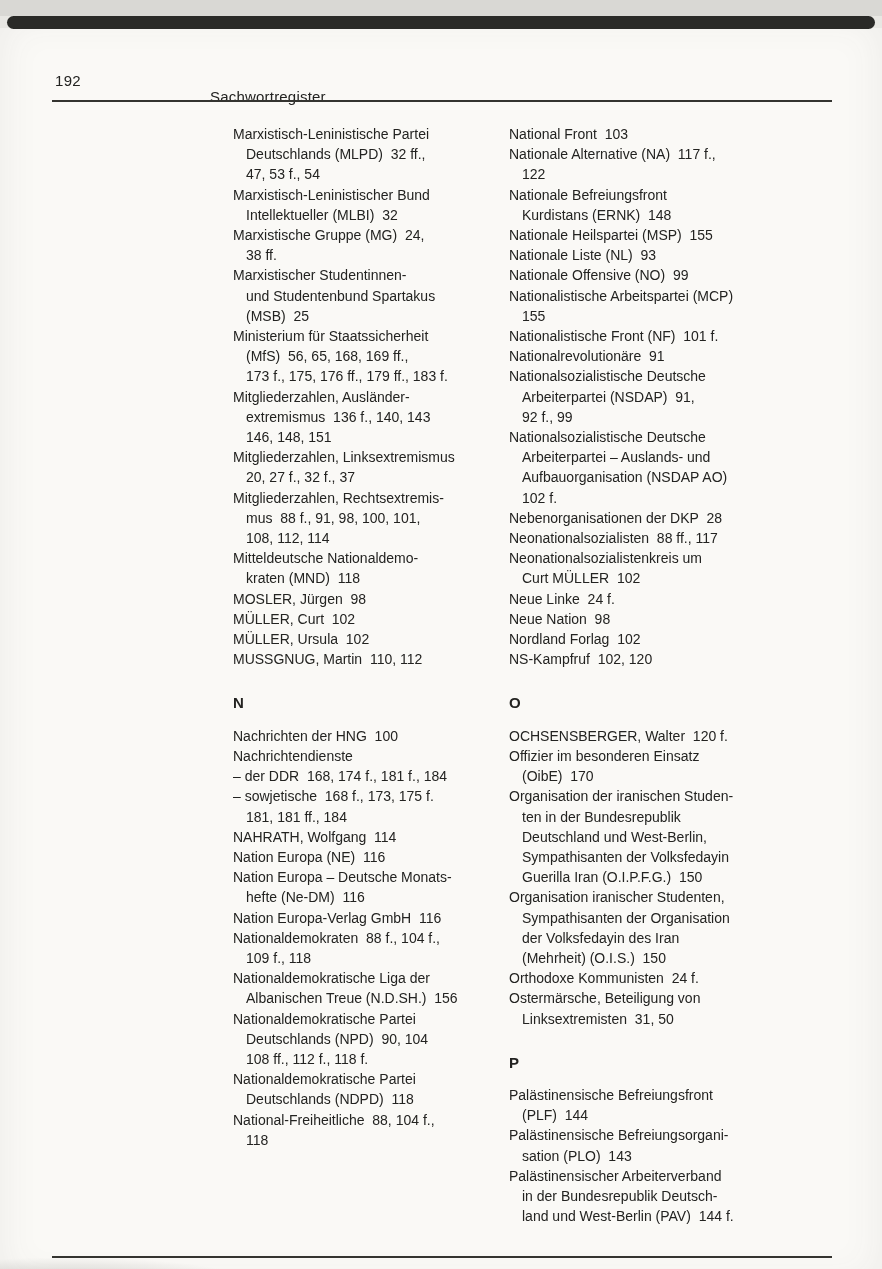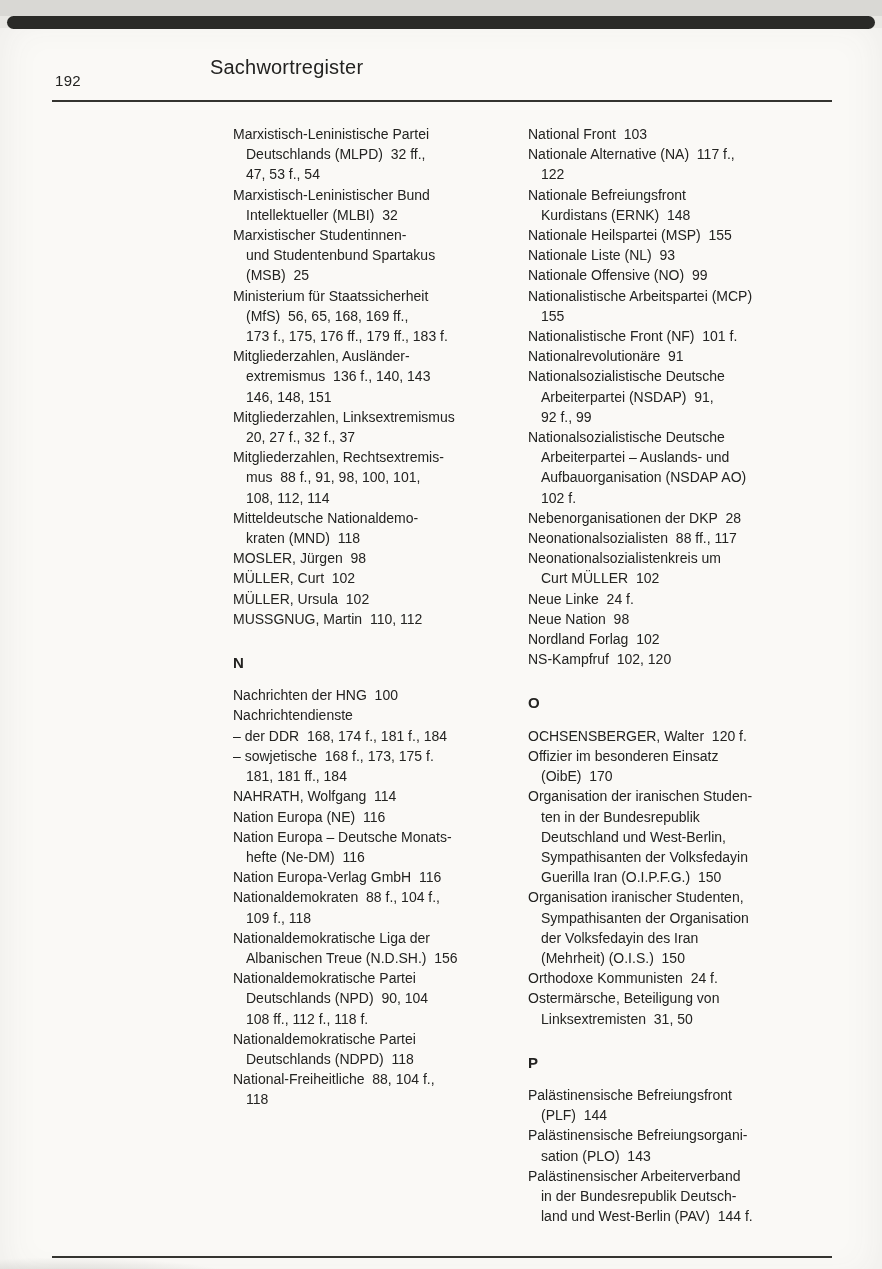--- a/index.html
+++ b/index.html
@@ -32,23 +32,23 @@
   }
   .page-number {
     position: absolute;
     top: 56px;
     left: 55px;
     font-size: 15px;
     letter-spacing: 0.3px;
   }
   .page-title {
     position: absolute;
-    top: 40px;
+    top: 72px;
     left: 210px;
-    font-size: 20px;
+    font-size: 15px;
     letter-spacing: 0.2px;
   }
   .header-rule {
     position: absolute;
     top: 84px;
     left: 52px;
     width: 780px;
     height: 2px;
     background: var(--rule, #343430);
   }
@@ -62,21 +62,21 @@
   }
   .index-body { position: absolute; top: 108px; left: 0; right: 0; }
   .col {
     position: absolute;
     top: 0;
     font-size: 14px;
     line-height: 20.2px;
     white-space: pre-wrap;
   }
   .col-left  { left: 233px; width: 290px; }
-  .col-right { left: 528px; width: 302px; }
+  .col-right { left: 509px; width: 302px; }
   .entry {
     padding-left: 13px;
     text-indent: -13px;
   }
   .section-heading {
     font-weight: bold;
     font-size: 15px;
     margin-top: 24px;
     margin-bottom: 12px;
   }
@@ -97,21 +97,22 @@
   <div class="scan-edge-top"></div>
 
   <span class="page-number">192</span>
   <span class="page-title">Sachwortregister</span>
   <div class="header-rule"></div>
 
   <main class="index-body">
     <div class="col col-left"><div class="entry">Marxistisch-Leninistische Partei
 Deutschlands (MLPD)  32 ff.,
 47, 53 f., 54</div><div class="entry">Marxistisch-Leninistischer Bund
-Intellektueller (MLBI)  32</div><div class="entry">Marxistischer Studentinnen-
+Intellektueller (MLBI)  32</div><div class="entry">Marxistische Gruppe (MG)  24,
+38 ff.</div><div class="entry">Marxistischer Studentinnen-
 und Studentenbund Spartakus
 (MSB)  25</div><div class="entry">Ministerium für Staatssicherheit
 (MfS)  56, 65, 168, 169 ff.,
 173 f., 175, 176 ff., 179 ff., 183 f.</div><div class="entry">Mitgliederzahlen, Ausländer-
 extremismus  136 f., 140, 143
 146, 148, 151</div><div class="entry">Mitgliederzahlen, Linksextremismus
 20, 27 f., 32 f., 37</div><div class="entry">Mitgliederzahlen, Rechtsextremis-
 mus  88 f., 91, 98, 100, 101,
 108, 112, 114</div><div class="entry">Mitteldeutsche Nationaldemo-
 kraten (MND)  118</div><div class="entry">MOSLER, Jürgen  98</div><div class="entry">MÜLLER, Curt  102</div><div class="entry">MÜLLER, Ursula  102</div><div class="entry">MUSSGNUG, Martin  110, 112</div><div class="section-heading">N</div><div class="entry">Nachrichten der HNG  100</div><div class="entry">Nachrichtendienste</div><div class="entry">– der DDR  168, 174 f., 181 f., 184</div><div class="entry">– sowjetische  168 f., 173, 175 f.

